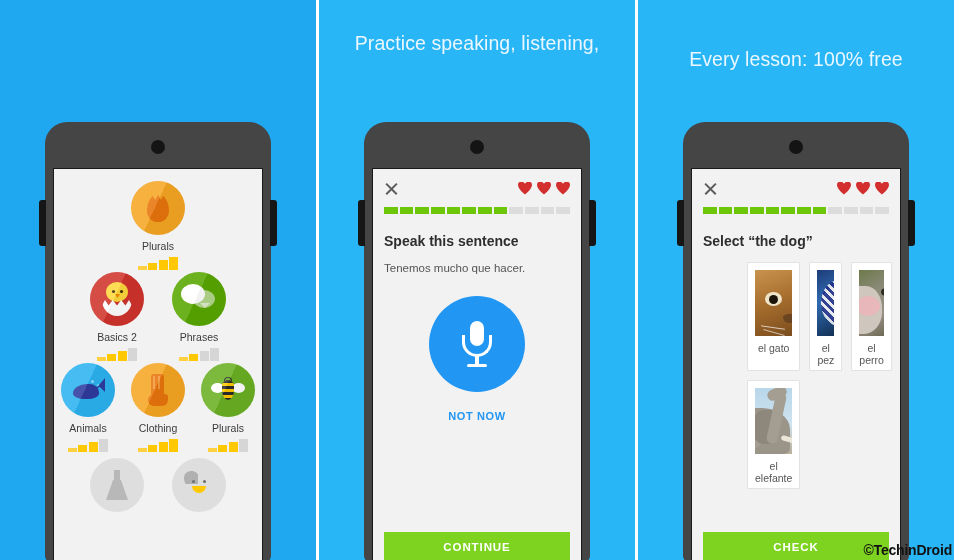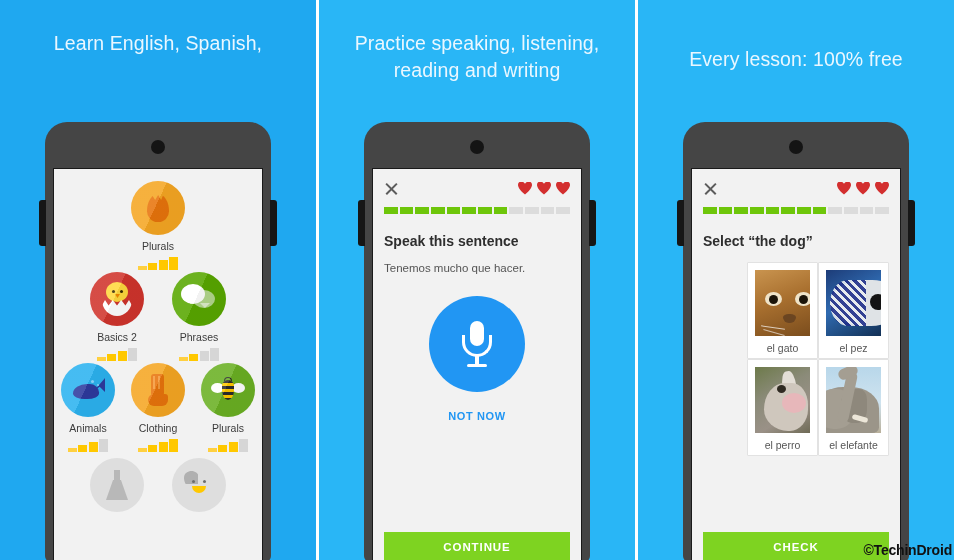--- a/index.html
+++ b/index.html
@@ -246,21 +246,21 @@
   }
   .cta {
     position: absolute; left: 11px; right: 11px; bottom: 0;
     height: 30px; background: #7ed321;
     display: flex; align-items: center; justify-content: center;
     color: #ffffff; font-size: 11.5px; font-weight: bold; letter-spacing: 0.9px;
   }
   .cta.check { background: #7ed321; }
 
   
-  .cards { display: grid; grid-template-columns: 1fr 1fr; gap: 0; margin-top: 13px; margin-left: 44px; }
+  .cards { display: grid; grid-template-columns: 1fr 1fr 1fr; gap: 9px; margin-top: 13px; margin-left: 44px; }
   .card {
     background: #ffffff; border: 1px solid #e2e2e2;
     padding: 7px 7px 4px; text-align: center;
     border-radius: 1px;
   }
   .card-img { width: 100%; height: 66px; position: relative; overflow: hidden; }
   .card-label { font-size: 10.5px; color: #555; margin-top: 6px; }
 
   
   .ph-cat { background: linear-gradient(160deg,#c9944f 0%,#a9702f 45%,#7b4d1d 100%); }
@@ -299,21 +299,20 @@
     z-index: 50;
   }
 </style>
 </head>
 <body>
 
 <div id="stage">
 
   <div class="panel p1">
     <div class="headline two-line">
-      <div>Learn English, Spanish,</div>
     </div>
 
     <div class="phone">
       <div class="phone-body">
         <div class="phone-cam"></div>
       </div>
       <div class="btn-left"></div>
       <div class="btn-right"></div>
 
       <div class="screen">
@@ -455,21 +454,20 @@
         </div>
       </div>
     </div>
   </div>
 
   <div class="gap"></div>
 
   <div class="panel">
     <div class="headline two-line">
       <div>Practice speaking, listening,</div>
-      <div>reading and writing</div>
     </div>
 
     <div class="phone">
       <div class="phone-body">
         <div class="phone-cam"></div>
       </div>
       <div class="btn-left"></div>
       <div class="btn-right"></div>
 
       <div class="screen">

